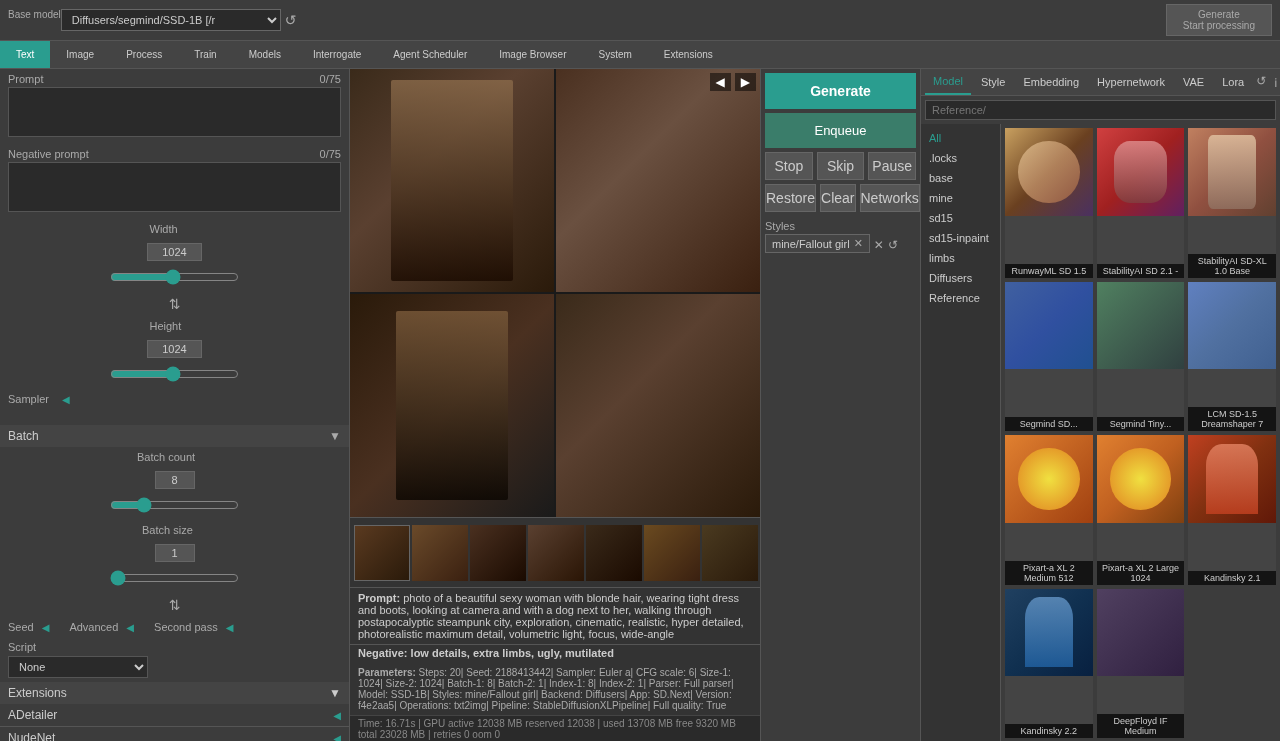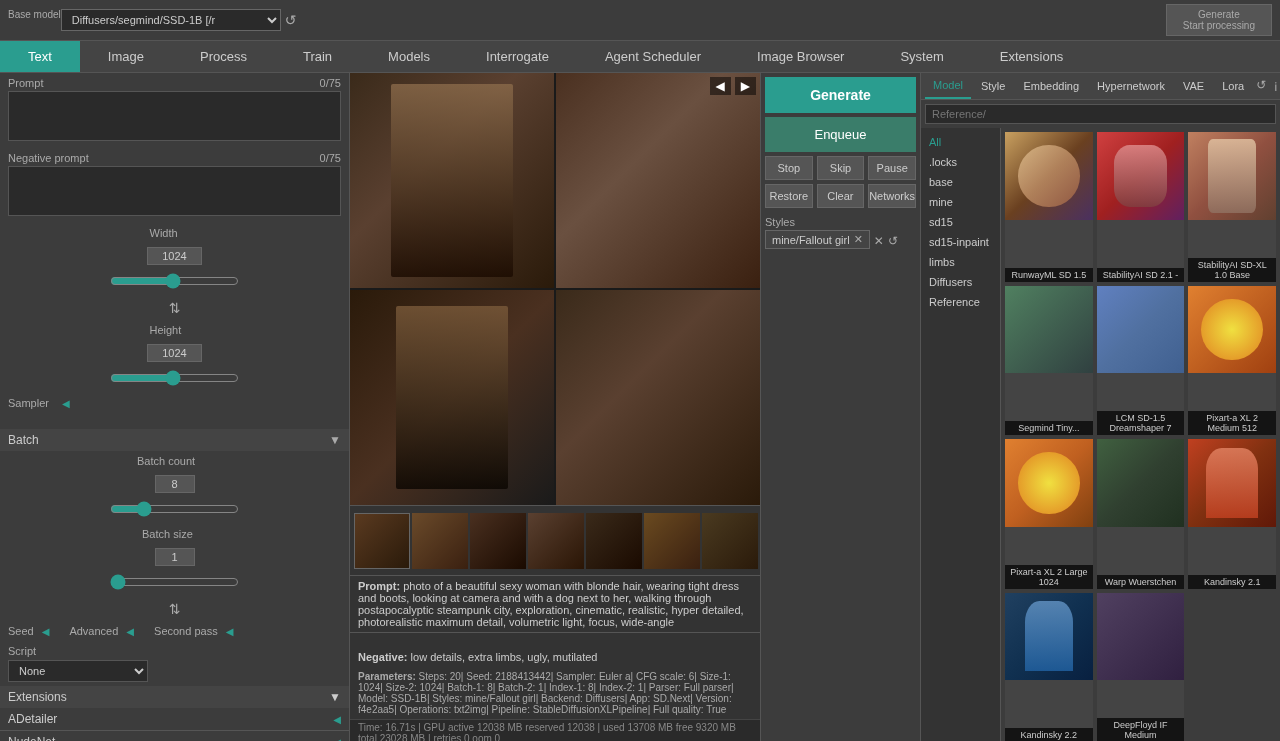--- a/index.html
+++ b/index.html
@@ -8,21 +8,21 @@
     
     .top-bar { display: flex; align-items: center; background: #3c3c3c; padding: 4px 8px; gap: 8px; border-bottom: 1px solid #555; }
     .top-bar label { font-size: 11px; color: #aaa; }
     .model-select { background: #2a2a2a; color: #ccc; border: 1px solid #666; padding: 3px 6px; font-size: 11px; width: 220px; }
     .refresh-btn { background: none; border: none; color: #aaa; cursor: pointer; font-size: 14px; }
     .generate-top-btn { margin-left: auto; background: #555; color: #ccc; border: 1px solid #666; padding: 4px 16px; cursor: pointer; font-size: 12px; }
     .generate-top-btn span { display: block; font-size: 10px; color: #aaa; }
 
     
     .nav-tabs { display: flex; background: #444; border-bottom: 1px solid #555; }
-    .nav-tab { padding: 8px 28px; cursor: pointer; font-size: 13px; color: #ccc; border: none; background: none; }
+    .nav-tab { padding: 8px 16px; cursor: pointer; font-size: 10px; color: #ccc; border: none; background: none; }
     .nav-tab.active { background: #2a9d8f; color: white; }
 
     
     .main-layout { display: flex; height: calc(741px - 68px); }
 
     
     .left-panel { width: 350px; background: #3c3c3c; border-right: 1px solid #555; display: flex; flex-direction: column; overflow-y: auto; padding: 0; flex-shrink: 0; }
 
     
     .prompt-section { padding: 4px 8px; }
@@ -30,21 +30,21 @@
     .prompt-textarea { width: 100%; background: #2a2a2a; border: 1px solid #555; color: #ccc; font-size: 11px; resize: none; padding: 4px; }
 
     
     .middle-panel { flex: 1; display: flex; flex-direction: column; background: #3c3c3c; overflow: hidden; }
 
     
     .right-controls { width: 160px; background: #3c3c3c; border-left: 1px solid #555; display: flex; flex-direction: column; padding: 4px; gap: 4px; flex-shrink: 0; }
     .btn-generate { background: #2a9d8f; color: white; border: none; padding: 10px; cursor: pointer; font-size: 14px; font-weight: bold; flex: 0; }
     .btn-enqueue { background: #3a7d6a; color: white; border: none; padding: 10px; cursor: pointer; font-size: 13px; }
     .btn-row { display: flex; gap: 4px; }
-    .btn-sm { background: #555; color: #ccc; border: 1px solid #666; padding: 5px 0; cursor: pointer; font-size: 11px; flex: 1; }
+    .btn-sm { background: #555; color: #ccc; border: 1px solid #666; padding: 5px 0; cursor: pointer; font-size: 14px; flex: 1; }
     .styles-section { margin-top: 4px; }
     .styles-label { font-size: 11px; color: #aaa; margin-bottom: 2px; }
     .style-tag { display: flex; align-items: center; background: #444; border: 1px solid #666; padding: 2px 6px; font-size: 11px; gap: 4px; margin-bottom: 2px; }
     .style-tag-x { cursor: pointer; color: #aaa; }
 
     
     .control-row { display: flex; align-items: center; padding: 4px 8px; gap: 8px; flex-direction: column; }
     .control-label { font-size: 11px; color: #aaa; min-width: 50px; }
     .control-value { font-size: 11px; color: #ccc; background: #555; border: 1px solid #666; padding: 2px 4px; width: 55px; text-align: center; }
     .slider-container { flex: 1; }
@@ -263,21 +263,21 @@
         <div style="width:56px;height:56px;background:linear-gradient(135deg,#6a4a20,#3a2010);flex-shrink:0;cursor:pointer;"></div>
         <div style="width:56px;height:56px;background:linear-gradient(135deg,#4a3a20,#2a1a0a);flex-shrink:0;cursor:pointer;"></div>
 
       </div>
 
 
       <div class="prompt-display">
         <strong>Prompt:</strong>
         <span>photo of a beautiful sexy woman with blonde hair, wearing tight dress and boots, looking at camera and with a dog next to her, walking through postapocalyptic steampunk city, exploration, cinematic, realistic, hyper detailed, photorealistic maximum detail, volumetric light, focus, wide-angle</span>
       </div>
-      <div class="prompt-display" style="padding-top:18px;">
+      <div class="prompt-display" style="padding-top:2px;font-weight:bold;">
         <strong>Negative:</strong>
         <span>low details, extra limbs, ugly, mutilated</span>
       </div>
       <div class="params-display">
         <strong>Parameters:</strong>
         <span>Steps: 20| Seed: 2188413442| Sampler: Euler a| CFG scale: 6| Size-1: 1024| Size-2: 1024| Batch-1: 8| Batch-2: 1| Index-1: 8| Index-2: 1| Parser: Full parser| Model: SSD-1B| Styles: mine/Fallout girl| Backend: Diffusers| App: SD.Next| Version: f4e2aa5| Operations: txt2img| Pipeline: StableDiffusionXLPipeline| Full quality: True</span>
       </div>
       <div class="status-bar">Time: 16.71s | GPU active 12038 MB reserved 12038 | used 13708 MB free 9320 MB total 23028 MB | retries 0 oom 0</div>
     </div>
 
@@ -355,44 +355,44 @@
             <div class="model-card-label">StabilityAI SD 2.1 -</div>
           </div>
           <div class="model-card">
             <div style="width:100%;aspect-ratio:1;background:linear-gradient(135deg,#c08060,#905040,#604030);display:flex;align-items:center;justify-content:center;">
               <div style="width:55%;height:85%;background:linear-gradient(180deg,#e0c0a0,#907060);border-radius:10%;opacity:0.85;"></div>
             </div>
             <div class="model-card-label">StabilityAI SD-XL 1.0 Base</div>
           </div>
 
           <div class="model-card">
+            <div style="width:100%;aspect-ratio:1;background:linear-gradient(135deg,#4060a0,#3050a0,#205090);"></div>
+            <div class="model-card-label">Segmind SD...</div>
+          </div>
+          <div class="model-card">
             <div style="width:100%;aspect-ratio:1;background:linear-gradient(135deg,#508060,#406050,#304040);"></div>
             <div class="model-card-label">Segmind Tiny...</div>
           </div>
           <div class="model-card">
             <div style="width:100%;aspect-ratio:1;background:linear-gradient(135deg,#6080c0,#5070a0,#406090);"></div>
             <div class="model-card-label">LCM SD-1.5 Dreamshaper 7</div>
           </div>
 
           <div class="model-card">
             <div style="width:100%;aspect-ratio:1;background:linear-gradient(135deg,#e08030,#c06020,#a04010);display:flex;align-items:center;justify-content:center;">
               <div style="width:70%;height:70%;background:radial-gradient(#f0e040,#e08020);border-radius:50%;"></div>
             </div>
             <div class="model-card-label">Pixart-a XL 2 Medium 512</div>
           </div>
           <div class="model-card">
             <div style="width:100%;aspect-ratio:1;background:linear-gradient(135deg,#e08030,#c06020,#804010);display:flex;align-items:center;justify-content:center;">
               <div style="width:70%;height:70%;background:radial-gradient(#f0e040,#e08020);border-radius:50%;"></div>
             </div>
             <div class="model-card-label">Pixart-a XL 2 Large 1024</div>
           </div>
-          <div class="model-card">
-            <div style="width:100%;aspect-ratio:1;background:linear-gradient(135deg,#406040,#304030,#203020);"></div>
-            <div class="model-card-label">Warp Wuerstchen</div>
-          </div>
 
           <div class="model-card">
             <div style="width:100%;aspect-ratio:1;background:linear-gradient(135deg,#c04020,#803010,#601808);display:flex;align-items:center;justify-content:center;">
               <div style="width:60%;height:80%;background:linear-gradient(180deg,#e08060,#c04020);border-radius:30% 30% 0 0;opacity:0.85;"></div>
             </div>
             <div class="model-card-label">Kandinsky 2.1</div>
           </div>
           <div class="model-card">
             <div style="width:100%;aspect-ratio:1;background:linear-gradient(135deg,#204060,#103050,#082040);display:flex;align-items:center;justify-content:center;">
               <div style="width:55%;height:80%;background:linear-gradient(180deg,#6090c0,#2060a0);border-radius:30% 30% 0 0;opacity:0.85;"></div>

